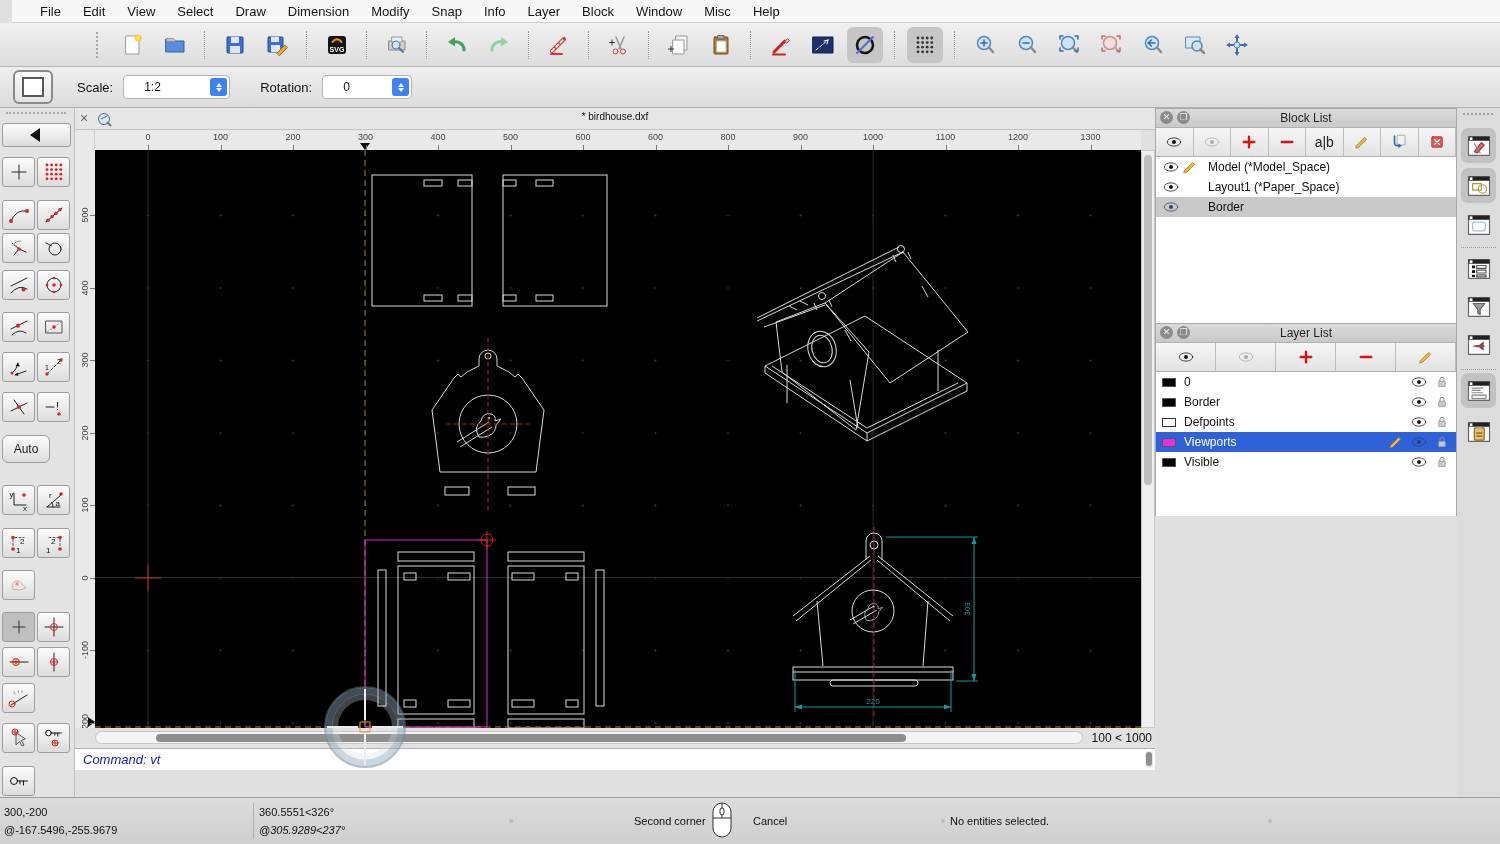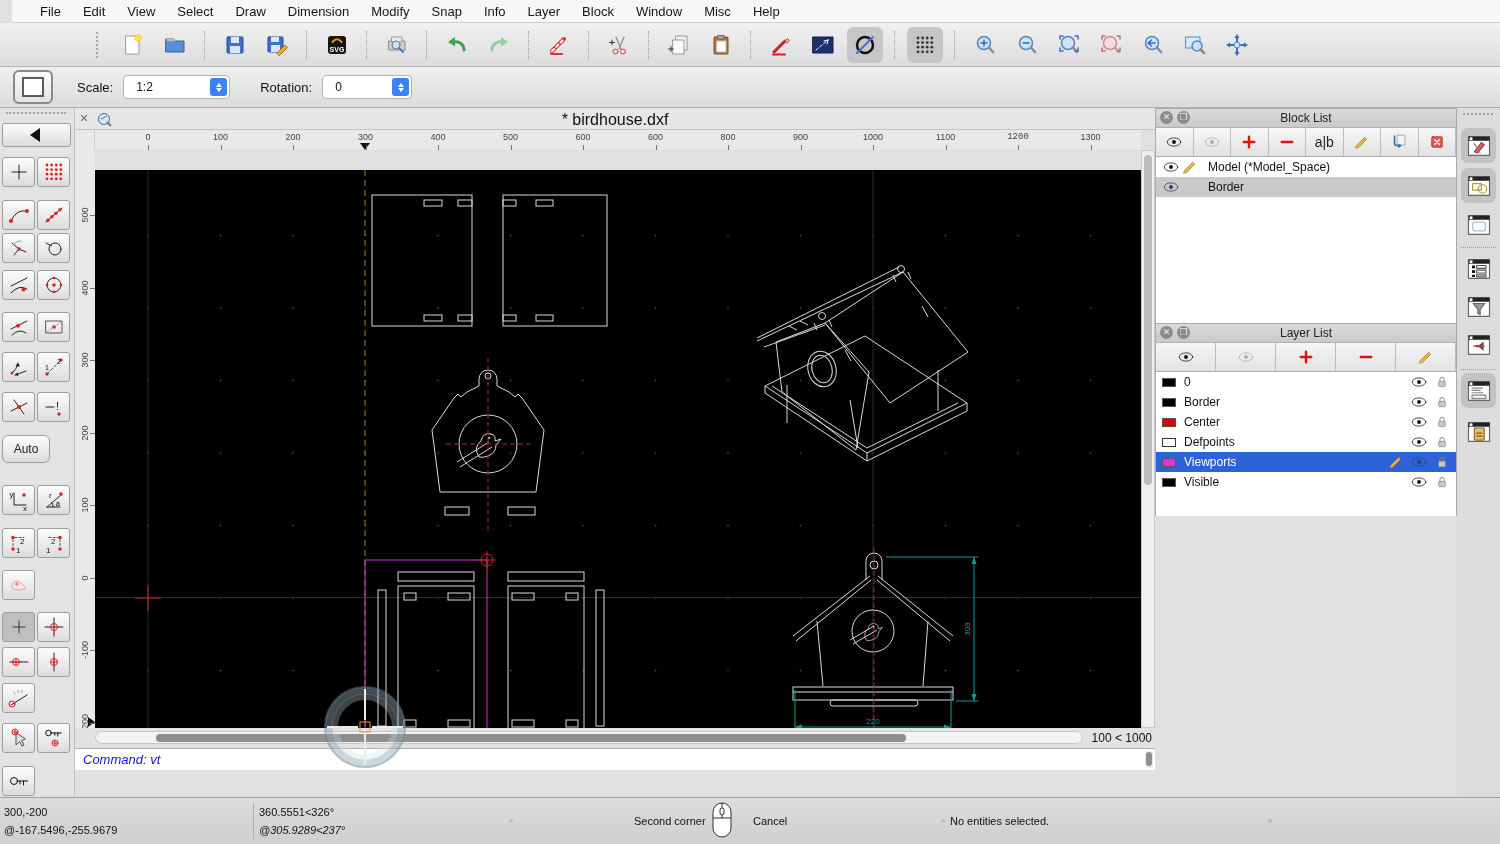--- a/index.html
+++ b/index.html
@@ -13,41 +13,41 @@
   .tbtn{width:36px;height:36px;display:flex;align-items:center;justify-content:center;border:none;background:transparent;border-radius:6px;margin:0 3px;padding:0;}
   .tbtn.pressed{background:#c6c6c6;}
   .tsep{width:1px;height:28px;border-left:1px dotted #9a9a9a;margin:0 8px;}
   .handle-dots{width:4px;height:26px;border-left:2px dotted #a5a5a5;margin-right:10px;}
   
   #toolbar2{left:0;top:67px;width:1500px;height:41px;background:linear-gradient(#efefef,#dcdcdc);border-bottom:1px solid #b0b0b0;display:flex;align-items:center;box-sizing:border-box;}
   #vpbtn{width:40px;height:34px;border:2px solid #8a8a8a;border-radius:6px;margin-left:13px;background:linear-gradient(#fbfbfb,#e3e3e3);display:flex;align-items:center;justify-content:center;}
   #vpbtn .sq{width:18px;height:16px;border:2px solid #5a5a5a;background:#fff;}
   .optlabel{font-size:13px;color:#111;margin-left:24px;margin-right:10px;}
   .combo{height:22px;background:#fff;border:1px solid #b3b3b3;border-radius:4px;display:flex;align-items:center;position:relative;}
-  .combo .val{font-size:12px;color:#111;padding-left:12px;flex:1;}
+  .combo .val{font-size:12px;color:#111;padding-left:20px;flex:1;}
   .combo .step{width:17px;height:18px;background:#3b82f7;border-radius:3px;margin-right:2px;display:flex;flex-direction:column;align-items:center;justify-content:center;gap:1px;}
   .combo .step i{display:block;width:0;height:0;border-left:3.5px solid transparent;border-right:3.5px solid transparent;}
   .combo .step i.up{border-bottom:4px solid #fff;}
   .combo .step i.dn{border-top:4px solid #fff;}
   
   #tabbar{left:75px;top:108px;width:1080px;height:22px;background:#e6e6e6;border-bottom:1px solid #c4c4c4;box-sizing:border-box;}
   #tab-close{position:absolute;left:5px;top:2px;font-size:14px;color:#666;}
-  #tab-title{position:absolute;left:0;right:0;top:3px;text-align:center;font-size:16px;color:#111;}
+  #tab-title{position:absolute;left:0;right:0;top:3px;text-align:center;font-size:10px;color:#111;}
   
   #corner{left:75px;top:130px;width:20px;height:20px;background:#e9e9e9;border-right:1px solid #cfcfcf;box-sizing:border-box;}
   #hruler{left:95px;top:130px;width:1046px;height:20px;background:#e9e9e9;overflow:hidden;}
   #vruler{left:75px;top:150px;width:20px;height:578px;background:#e9e9e9;overflow:hidden;}
   .htick{position:absolute;top:2px;transform:translateX(-50%);font-size:9px;color:#444;}
   .htickline{position:absolute;bottom:0;width:1px;height:5px;background:#777;}
   .vtick{position:absolute;left:10px;transform:translate(-50%,-50%) rotate(-90deg);font-size:9px;color:#444;}
   .vtickline{position:absolute;right:0;width:5px;height:1px;background:#777;}
   #hmarker{position:absolute;left:265px;top:13px;width:0;height:0;border-left:5px solid transparent;border-right:5px solid transparent;border-top:7px solid #111;}
   #vmarker{position:absolute;top:567px;right:0;width:0;height:0;border-top:5px solid transparent;border-bottom:5px solid transparent;border-right:0;border-left:7px solid #111;}
   
-  #canvas{left:95px;top:150px;width:1046px;height:578px;background-color:#000;background-image:radial-gradient(circle,#3a3a3a 0.9px,transparent 1.1px);background-size:72.5px 72.5px;background-position:16.75px 391.75px;margin-top:20px;}
+  #canvas{left:95px;top:150px;width:1046px;height:578px;background-color:#000;background-image:radial-gradient(circle,#3a3a3a 0.9px,transparent 1.1px);background-size:72.5px 72.5px;background-position:16.75px 391.75px;}
   #cad{display:block;}
   
   #vscroll{left:1141px;top:150px;width:14px;height:578px;background:#efefef;border:1px solid #c9c9c9;box-sizing:border-box;}
   #vscroll .thumb{position:absolute;left:2px;top:4px;width:8px;height:330px;background:#bdbdbd;border-radius:4px;}
   
   #scrollrow{left:75px;top:728px;width:1080px;height:20px;background:#e2e2e2;}
   #hscrolltrack{position:absolute;left:20px;top:3px;width:988px;height:13px;background:#f4f4f4;border:1px solid #c6c6c6;border-radius:7px;box-sizing:border-box;}
   #hscrollthumb{position:absolute;left:60px;top:2px;width:750px;height:8px;background:#8e8e8e;border-radius:4px;}
   #zoomtext{position:absolute;right:3px;top:3px;font-size:12px;color:#111;}
   
@@ -589,21 +589,21 @@
       <span class="htick" style="left: 560.5px;">600</span>
       <span class="htickline" style="left: 560.5px;"></span>
       <span class="htick" style="left: 633px;">800</span>
       <span class="htickline" style="left: 633px;"></span>
       <span class="htick" style="left: 705.5px;">900</span>
       <span class="htickline" style="left: 705.5px;"></span>
       <span class="htick" style="left: 778px;">1000</span>
       <span class="htickline" style="left: 778px;"></span>
       <span class="htick" style="left: 850.5px;">1100</span>
       <span class="htickline" style="left: 850.5px;"></span>
-      <span class="htick" style="left: 923px; font-family: Liberation Mono, monospace;">1200</span>
+      <span class="htick" style="left: 923px;">1200</span>
       <span class="htickline" style="left: 923px;"></span>
       <span class="htick" style="left: 995.5px;">1300</span>
       <span class="htickline" style="left: 995.5px;"></span>
     </div>
   <div id="vruler" class="abs">
       <div id="vmarker"></div>
       <span class="vtick" style="top: 65px;">500</span>
       <span class="vtickline" style="top: 65px;"></span>
       <span class="vtick" style="top: 137.5px;">400</span>
       <span class="vtickline" style="top: 137.5px;"></span>
@@ -843,20 +843,30 @@
               <circle cx="12" cy="12" r="2.6" fill="#111" stroke="none"></circle>
             </svg>
           </span>
           <span style="width: 20px; display: inline-flex; justify-content: center;">
             <svg width="16" height="16" viewBox="0 0 24 24" fill="none" stroke-linecap="round" stroke-linejoin="round">
               <path d="M3 21 l4 -1 12 -12 -3 -3 -12 12 z" fill="#f0b540" stroke="#9a6d10"></path>
             </svg>
           </span>
           <span class="rowlabel">Model (*Model_Space)</span>
         </div>
+        <div class="prow">
+          <span style="margin-left: 6px;">
+            <svg width="18" height="18" viewBox="0 0 24 24" fill="none" stroke-linecap="round" stroke-linejoin="round">
+              <ellipse cx="12" cy="12" rx="9" ry="5.5" stroke="#111"></ellipse>
+              <circle cx="12" cy="12" r="2.6" fill="#111" stroke="none"></circle>
+            </svg>
+          </span>
+          <span style="width: 20px; display: inline-flex; justify-content: center;"></span>
+          <span class="rowlabel">Layout1 (*Paper_Space)</span>
+        </div>
         <div class="prow graysel">
           <span style="margin-left: 6px;">
             <svg width="18" height="18" viewBox="0 0 24 24" fill="none" stroke-linecap="round" stroke-linejoin="round">
               <ellipse cx="12" cy="12" rx="9" ry="5.5" stroke="#2c3c6e"></ellipse>
               <circle cx="12" cy="12" r="2.6" fill="#2c3c6e" stroke="none"></circle>
             </svg>
           </span>
           <span style="width: 20px; display: inline-flex; justify-content: center;"></span>
           <span class="rowlabel">Border</span>
         </div>
@@ -913,38 +923,20 @@
               <svg width="16" height="16" viewBox="0 0 24 24" fill="none" stroke-linecap="round" stroke-linejoin="round">
                 <rect x="7" y="11" width="10" height="8" rx="1" fill="#c9c9c9" stroke="#8e8e8e"></rect>
                 <path d="M9 11 v-3 a3 3 0 0 1 6 0 v3" stroke="#8e8e8e" stroke-width="1.5"></path>
               </svg>
             </span>
           </span>
         </div>
         <div class="prow">
           <span class="swatch" style="background: rgb(0, 0, 0);"></span>
           <span class="rowlabel">Border</span>
-          <span class="rowicons">
-            <span>
-              <svg width="18" height="18" viewBox="0 0 24 24" fill="none" stroke-linecap="round" stroke-linejoin="round">
-                <ellipse cx="12" cy="12" rx="9" ry="5.5" stroke="#111"></ellipse>
-                <circle cx="12" cy="12" r="2.6" fill="#111" stroke="none"></circle>
-              </svg>
-            </span>
-            <span>
-              <svg width="16" height="16" viewBox="0 0 24 24" fill="none" stroke-linecap="round" stroke-linejoin="round">
-                <rect x="7" y="11" width="10" height="8" rx="1" fill="#c9c9c9" stroke="#8e8e8e"></rect>
-                <path d="M9 11 v-3 a3 3 0 0 1 6 0 v3" stroke="#8e8e8e" stroke-width="1.5"></path>
-              </svg>
-            </span>
-          </span>
-        </div>
-        <div class="prow">
-          <span class="swatch" style="background: rgb(224, 0, 0);"></span>
-          <span class="rowlabel">Center</span>
           <span class="rowicons">
             <span>
               <svg width="18" height="18" viewBox="0 0 24 24" fill="none" stroke-linecap="round" stroke-linejoin="round">
                 <ellipse cx="12" cy="12" rx="9" ry="5.5" stroke="#111"></ellipse>
                 <circle cx="12" cy="12" r="2.6" fill="#111" stroke="none"></circle>
               </svg>
             </span>
             <span>
               <svg width="16" height="16" viewBox="0 0 24 24" fill="none" stroke-linecap="round" stroke-linejoin="round">
                 <rect x="7" y="11" width="10" height="8" rx="1" fill="#c9c9c9" stroke="#8e8e8e"></rect>

